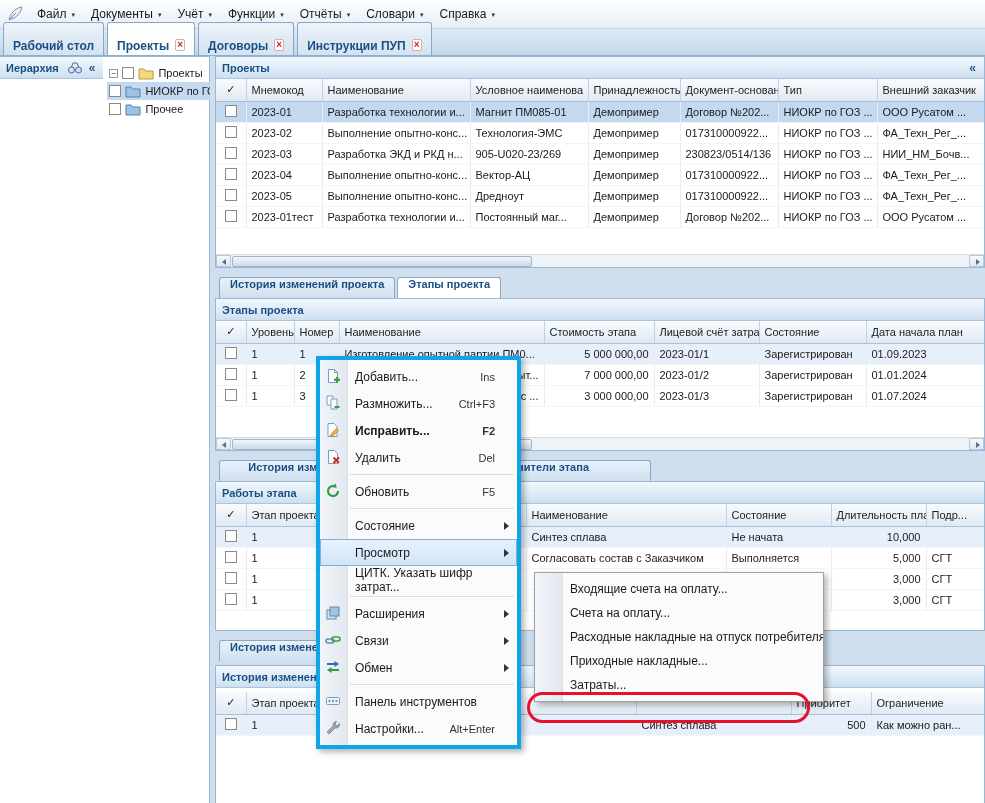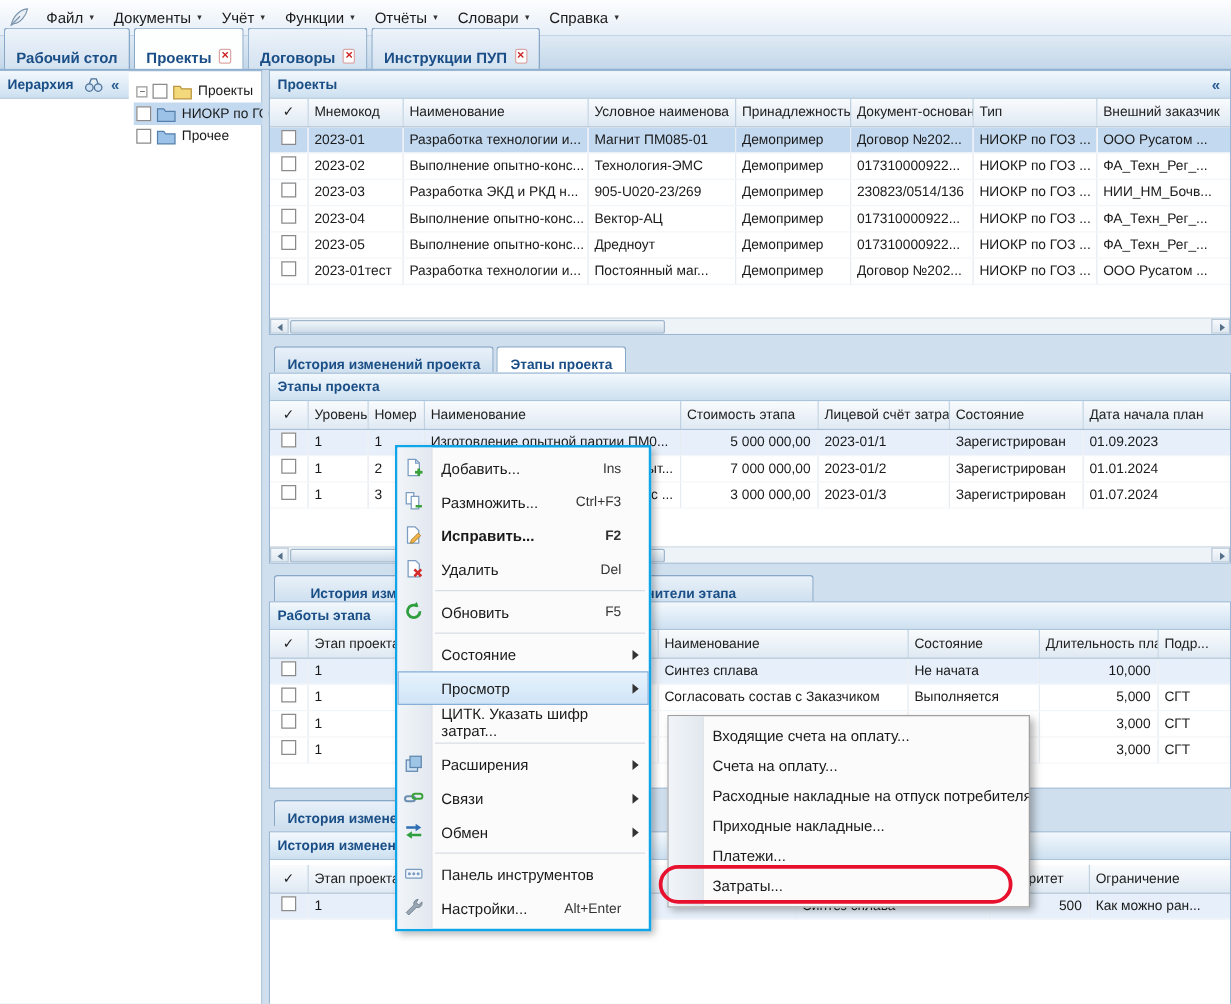--- a/index.html
+++ b/index.html
@@ -37,21 +37,21 @@
 .expander{width:9px;height:9px;border:1px solid #9a9a9a;background:#fff;font-size:8px;line-height:7px;text-align:center;color:#333}
 .cb{display:inline-block;width:12px;height:12px;border:1px solid #8a8a8a;background:#fff;flex:0 0 12px}
 .fold{width:16px;height:13px;flex:0 0 16px}
 .tree-label{font-size:11px}
 
 
 .panel{background:#fff;border:1px solid #9ab7d3;display:flex;flex-direction:column;overflow:hidden}
 .gap8{height:8px;flex:0 0 8px}
 .gap4{height:4px;flex:0 0 4px}
 .stabs{height:22px;flex:0 0 22px;display:flex;align-items:flex-end;gap:2px;padding-left:4px}
-.stab{height:21px;display:flex;align-items:flex-end;justify-content:center;padding:0 10px;border:1px solid #89a8c8;border-bottom:none;border-radius:3px 3px 0 0;background:linear-gradient(#e9f1f9,#cfe0ef);color:#1a4e86;font-weight:bold;font-size:11px;white-space:nowrap;overflow:hidden}
+.stab{height:21px;display:flex;align-items:flex-start;justify-content:center;padding:0 10px;border:1px solid #89a8c8;border-bottom:none;border-radius:3px 3px 0 0;background:linear-gradient(#e9f1f9,#cfe0ef);color:#1a4e86;font-weight:bold;font-size:11px;white-space:nowrap;overflow:hidden}
 .stab.active{background:#fff}
 .grid{border-collapse:collapse;table-layout:fixed;width:768px;flex:0 0 auto}
 .grid th{height:22px;padding:0 5px;text-align:left;font-weight:normal;background:linear-gradient(#f9fbfd,#dfe9f3);border-right:1px solid #c0d2e2;border-bottom:1px solid #a9c0d6;overflow:hidden;white-space:nowrap;color:#222}
 .grid td{height:21px;padding:0 5px;border-right:1px solid #e6ecf2;border-bottom:1px solid #f3f6f9;overflow:hidden;white-space:nowrap}
 .grid .chk{text-align:center;padding:0}
 tr.sel td{background:#c3d9f0}
 tr.cur td{background:#e6effa}
 .num{text-align:right}
 .fragr{text-align:right}
 .filler{flex:1;background:#fff}
@@ -59,21 +59,21 @@
 
 .hscroll{height:13px;flex:0 0 13px;background:#eef3f8;border-top:1px solid #d4dde6;display:flex;align-items:center}
 .sarrow{width:15px;height:12px;background:linear-gradient(#f6f9fc,#dfe8f1);border:1px solid #b9c8d6;position:relative;flex:0 0 15px}
 .sarrow::after{content:"";position:absolute;top:3px;width:0;height:0;border-top:3px solid transparent;border-bottom:3px solid transparent}
 .sarrow.left::after{left:5px;border-right:4px solid #56708a}
 .sarrow.right::after{left:6px;border-left:4px solid #56708a}
 .strack{flex:1;display:flex;align-items:center}
 .thumb{width:300px;height:11px;margin-left:1px;background:linear-gradient(#f2f7fb,#ccdae8);border:1px solid #9fb6cb;border-radius:2px}
 
 
-.cmenu{position:absolute;left:316px;top:356px;width:205px;background:#fbfbfb;border:2px solid #0ea5e9;box-shadow:3px 3px 6px rgba(0,0,0,.3);padding:3px 0;z-index:40}
+.cmenu{position:absolute;left:316px;top:356px;width:205px;background:#fbfbfb;border:4px solid #0ea5e9;box-shadow:3px 3px 6px rgba(0,0,0,.3);padding:3px 0;z-index:40}
 .cmenu::before{content:"";position:absolute;left:0;top:0;bottom:0;width:27px;background:linear-gradient(90deg,#f1f5f9,#e2e8ef);border-right:1px solid #d9dee4}
 .citem{position:relative;height:27px;display:flex;align-items:center;padding:0 22px 0 35px;font-size:12px}
 .citem .ic{position:absolute;left:5px;top:5px;width:16px;height:16px}
 .citem .sc{margin-left:auto;color:#333;font-size:11px}
 .citem.bold{font-weight:bold}
 .citem.hl{background:linear-gradient(#e8f3fd,#cfe4f7);outline:1px solid #86aed6;outline-offset:-1px}
 .csep{height:1px;background:#d9dee4;margin:3px 3px 3px 30px}
 .arrow-r{position:absolute;right:8px;top:10px;width:0;height:0;border-left:5px solid #333;border-top:4px solid transparent;border-bottom:4px solid transparent}
 
 
@@ -605,22 +605,19 @@
     <div class="sitem">
         <span>Счета на оплату...</span>
       </div>
     <div class="sitem">
         <span>Расходные накладные на отпуск потребителям...</span>
       </div>
     <div class="sitem">
         <span>Приходные накладные...</span>
       </div>
     <div class="sitem">
-        <span>Платежи...</span>
-      </div>
-    <div class="sitem">
         <span>Затраты...</span>
       </div>
   </div>
 
   <div class="ring"></div>
 
 </div>
 
 </body></html>

